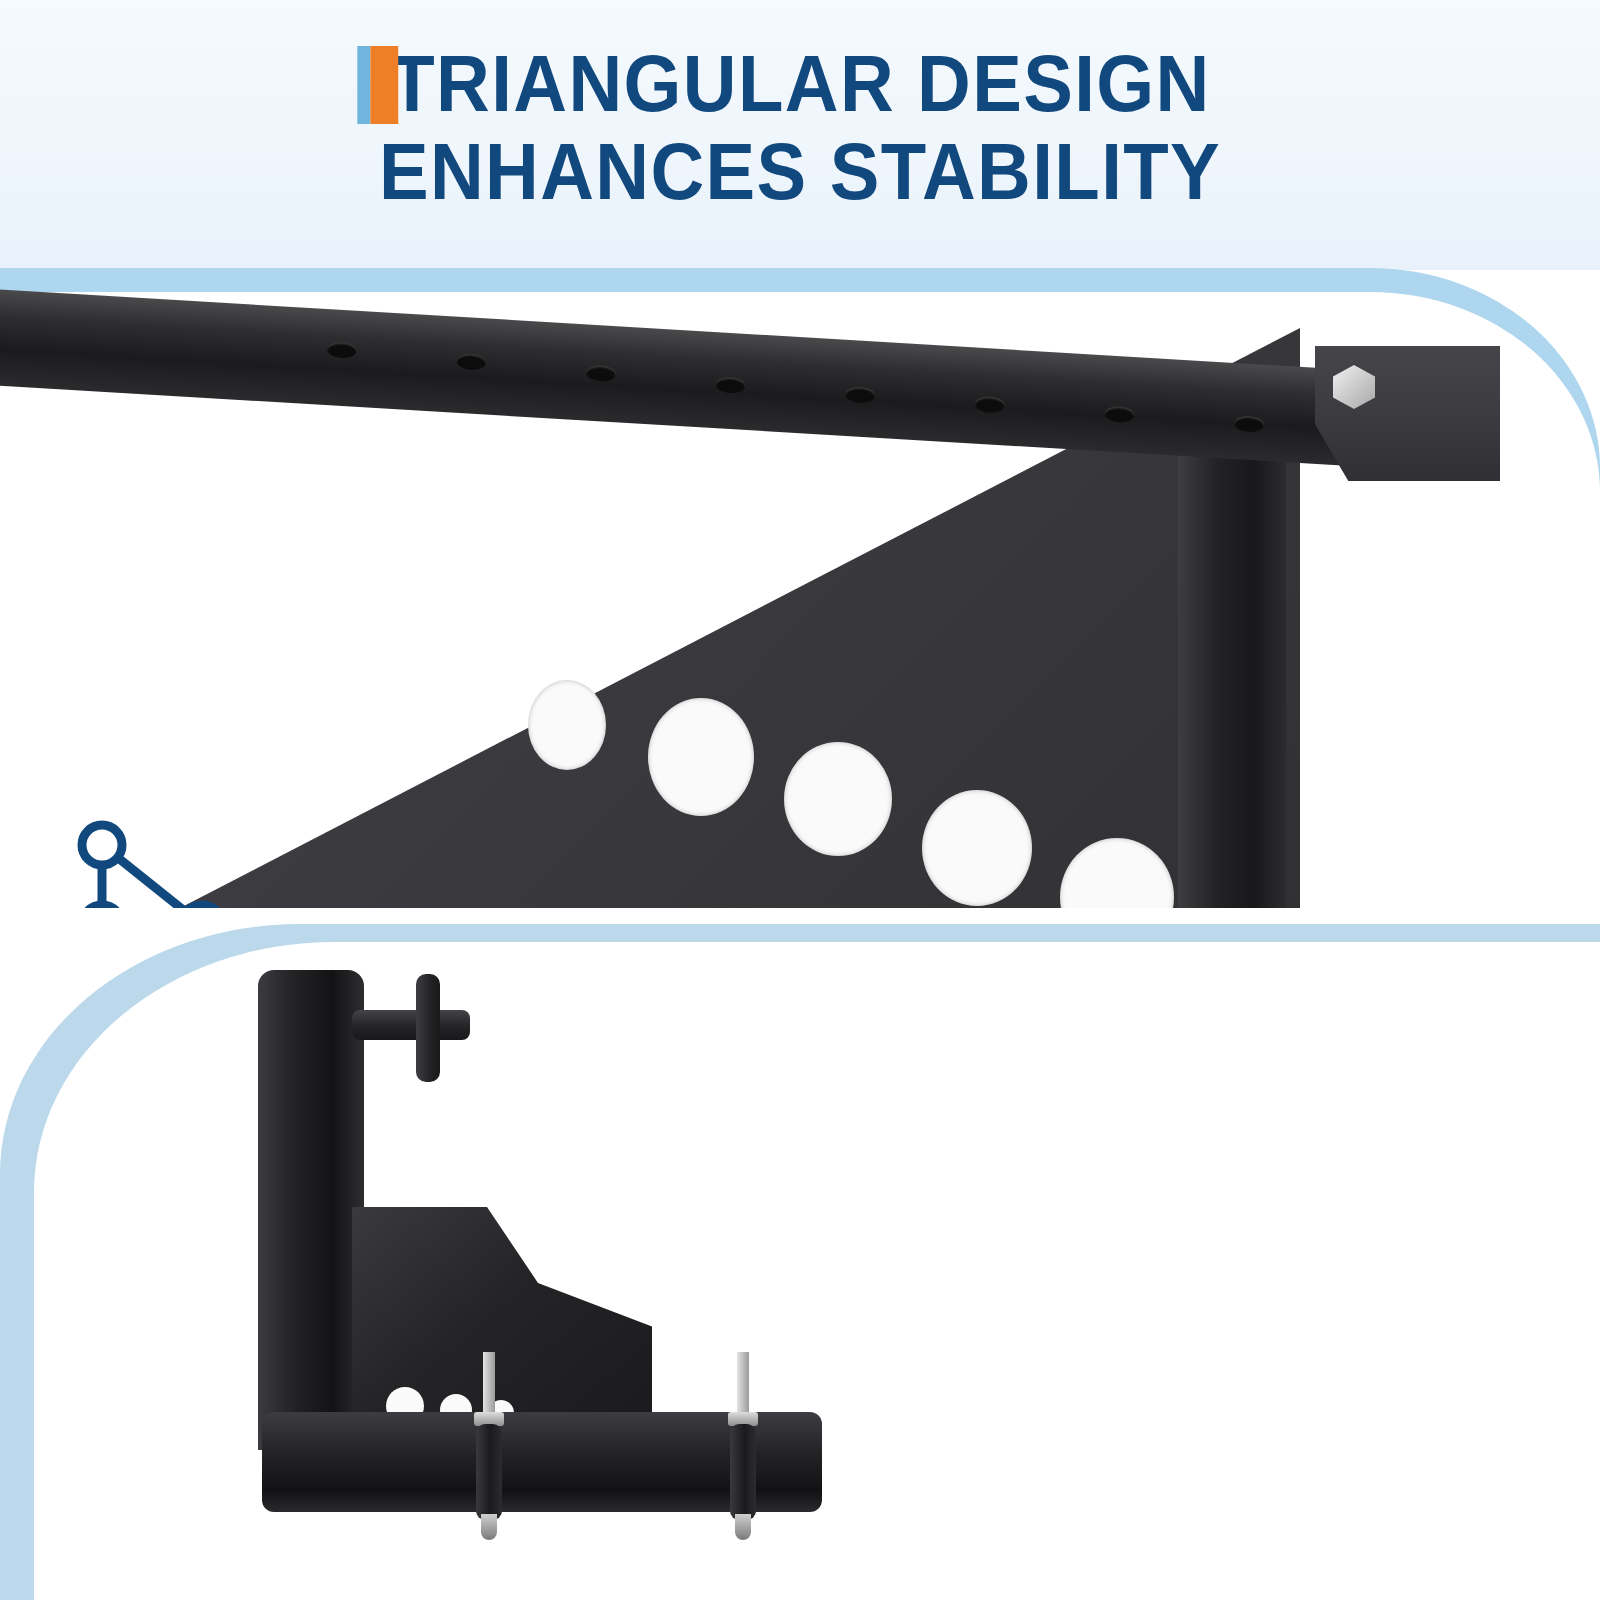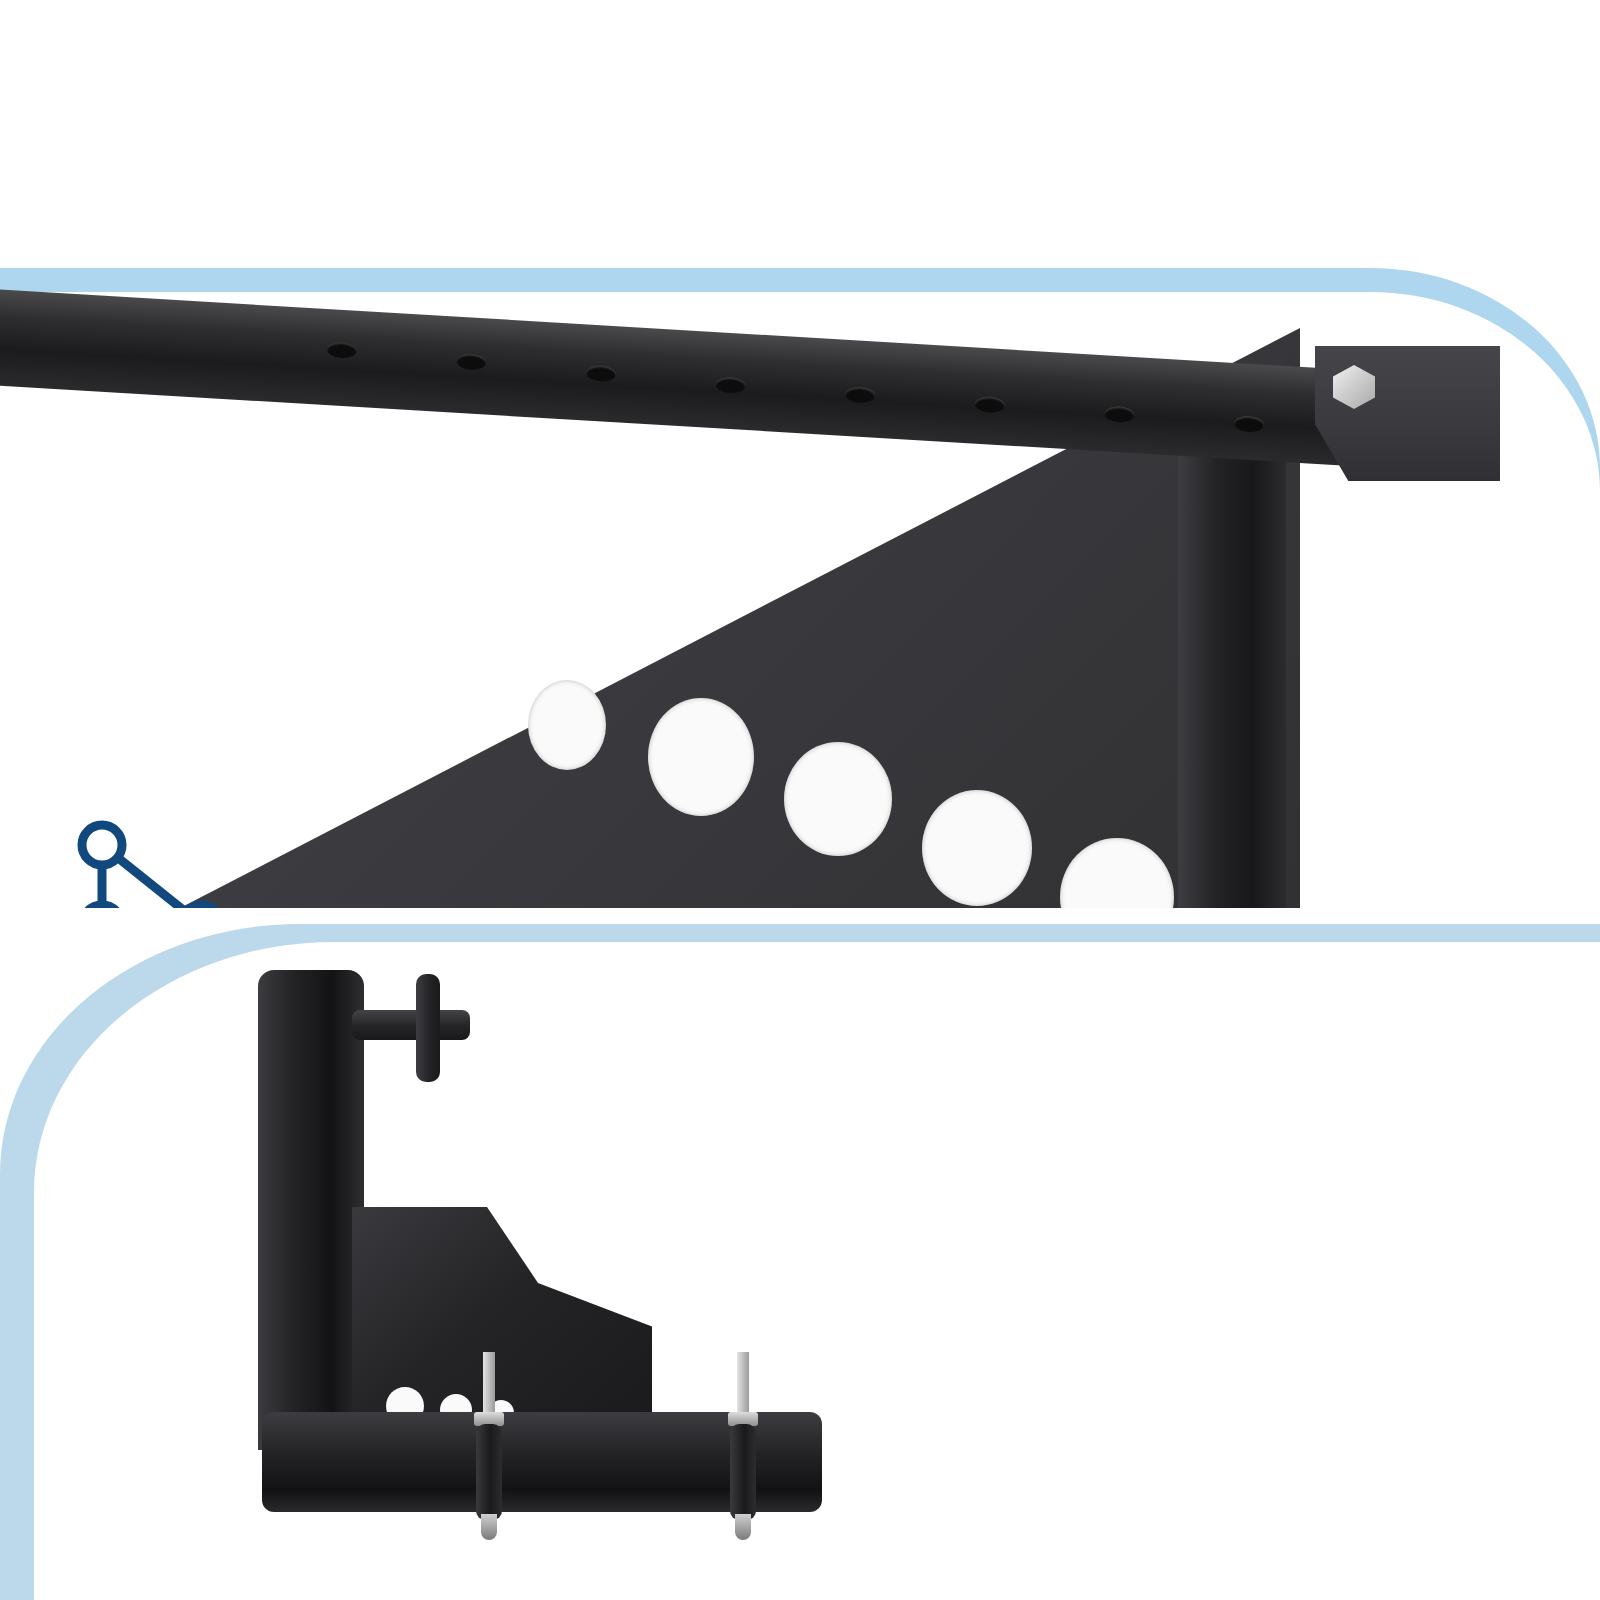--- a/index.html
+++ b/index.html
@@ -150,20 +150,34 @@
   .hook-tip{
     position:absolute;width:16px;height:26px;border-radius:0 0 8px 8px;
     background:linear-gradient(180deg,#cfcfcf,#7b7b7b);
   }
 </style>
 </head>
 <body>
 
 <div class="page">
 
+  <div class="header">
+    <div class="title-wrap">
+      <div class="title-line">
+        <span class="title-l1">
+          <span class="accent-bars">
+            <span class="bar-blue"></span>
+            <span class="bar-orange"></span>
+          </span>
+          <span>TRIANGULAR DESIGN</span>
+        </span>
+      </div>
+      <div class="title-line">ENHANCES STABILITY</div>
+    </div>
+  </div>
 
   <div class="panel1">
     <div class="p1-bluecorner"></div>
     <div class="p1-white"></div>
 
     <div class="p1-photo">
 
       <div class="gusset"></div>
       <div class="gusset-hole" style="left:528px;top:412px;width:78px;height:90px;"></div>
       <div class="gusset-hole" style="left:648px;top:430px;width:106px;height:118px;"></div>

